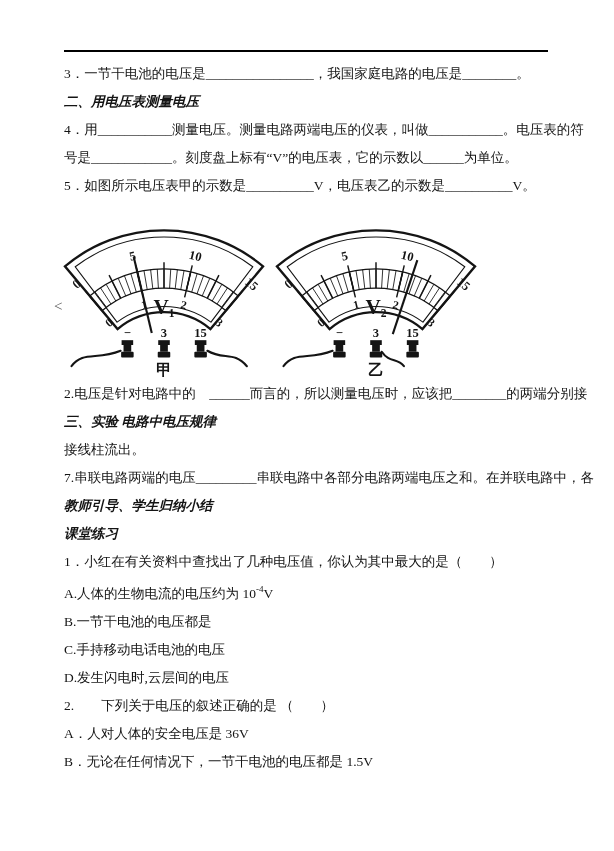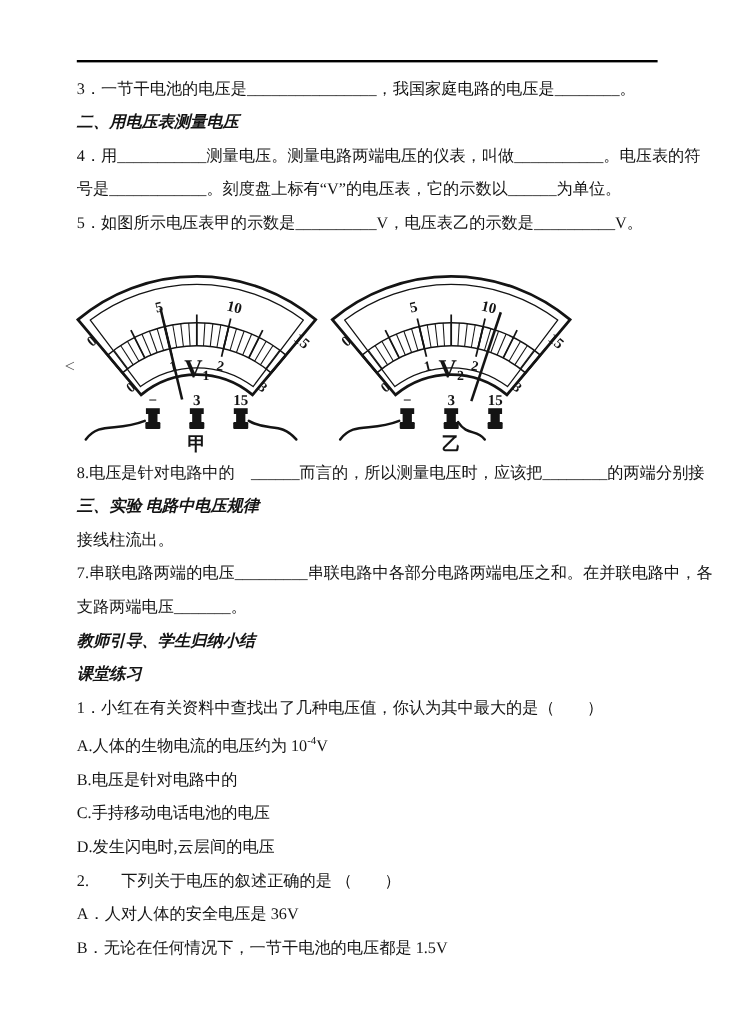--- a/index.html
+++ b/index.html
@@ -164,31 +164,30 @@
           <text x="148.0" y="136.0" font-size="13" text-anchor="middle" font-weight="bold" fill="#141414">15</text>
           <rect x="142" y="139" width="12" height="5" fill="#141414"></rect>
           <rect x="144" y="144" width="8" height="7" fill="#141414"></rect>
           <rect x="141.5" y="151" width="13" height="6" rx="1" fill="#141414"></rect>
           <path d="M14 166 C 26 150, 40 160, 65 150" fill="none" stroke="#141414" stroke-width="2.2" stroke-linecap="round"></path>
           <path d="M116 151 C 124 163, 132 157, 139 166" fill="none" stroke="#141414" stroke-width="2.2" stroke-linecap="round"></path>
           <text x="110.0" y="175.0" font-size="16" text-anchor="middle" font-weight="bold" fill="#141414">乙</text>
         </svg>
     </div>
 
-    <p class="line">8.电压是针对电路中的　______而言的，所以测量电压时，应该把________的两端分别接</p>
+    <p class="line">2.电压是针对电路中的　______而言的，所以测量电压时，应该把________的两端分别接</p>
     <p class="line hd">三、实验 电路中电压规律</p>
     <p class="line">接线柱流出。</p>
     <p class="line">7.串联电路两端的电压_________串联电路中各部分电路两端电压之和。在并联电路中，各</p>
-    <p class="line">支路两端电压_______。</p>
     <p class="line hd">教师引导、学生归纳小结</p>
     <p class="line hd gap-top">课堂练习</p>
 
     <p class="line">1．小红在有关资料中查找出了几种电压值，你认为其中最大的是（　　）</p>
     <p class="line"><span>A.人体的生物电流的电压约为 10</span><span class="sup">-4</span><span>V</span></p>
-    <p class="line">B.电压是针对电路中的</p>
+    <p class="line">B.一节干电池的电压都是</p>
     <p class="line">C.手持移动电话电池的电压</p>
     <p class="line">D.发生闪电时,云层间的电压</p>
 
     <p class="line">2.　　下列关于电压的叙述正确的是 （　　）</p>
     <p class="line">A．人对人体的安全电压是 36V</p>
     <p class="line">B．无论在任何情况下，一节干电池的电压都是 1.5V</p>
 
   </div>
 </div>
 

